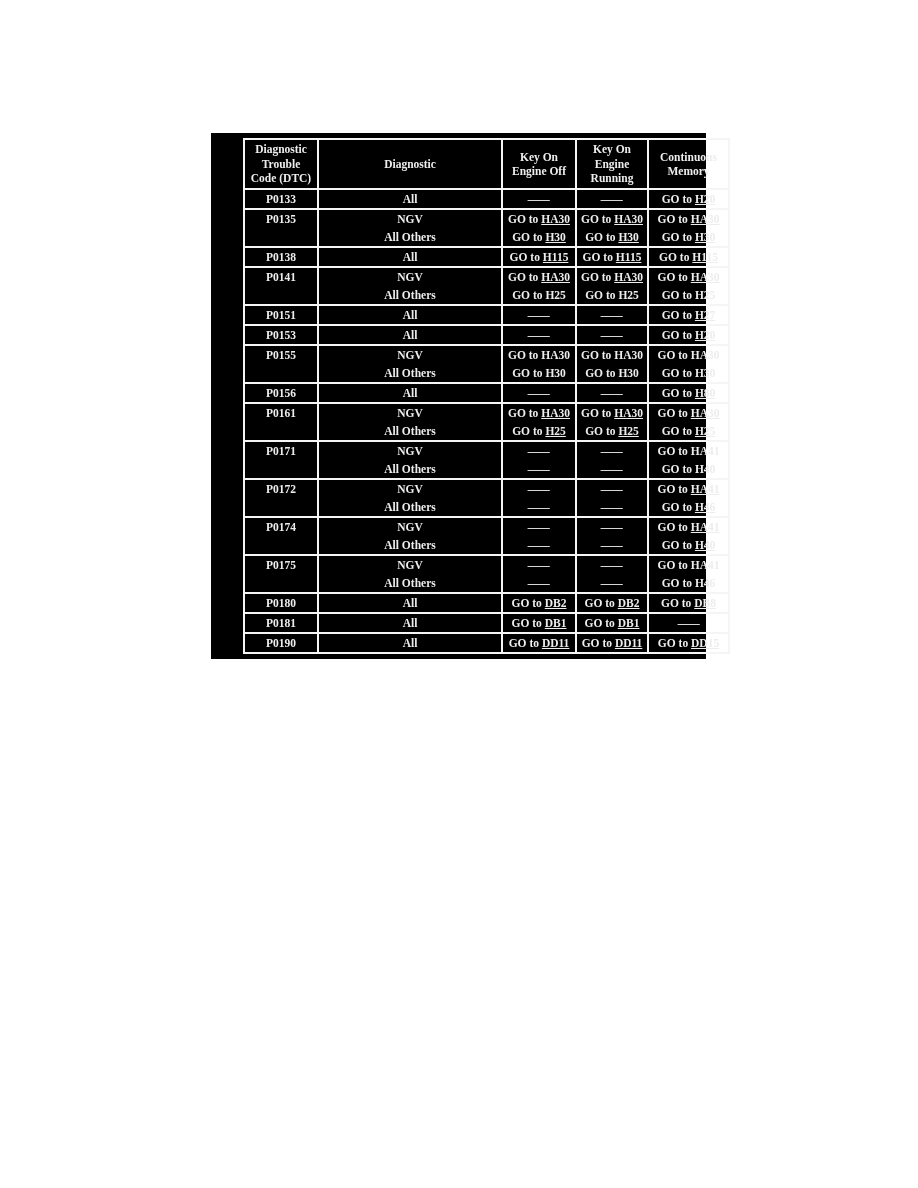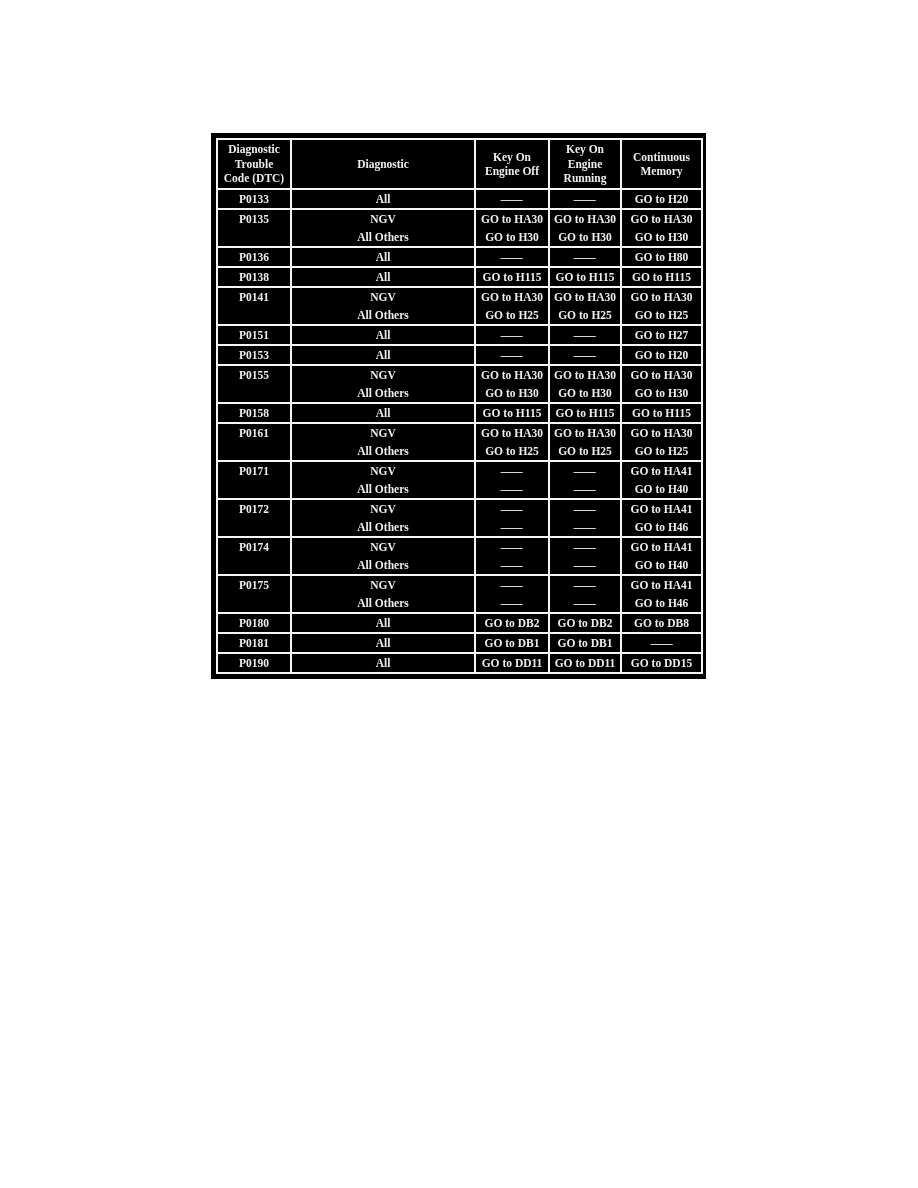--- a/index.html
+++ b/index.html
@@ -19,20 +19,21 @@
     padding:5px;
   }
   table.dtc{
     width:100%;
     border-collapse:collapse;
     table-layout:fixed;
     color:var(--text,#ededed);
     font-family:"Liberation Serif", serif;
     font-size:11.5px;
     font-weight:bold;
+    margin-left:27px;
   }
   table.dtc th, table.dtc td{
     border:2px solid var(--grid,#f5f5f5);
     text-align:center;
     padding:0 1px;
     overflow:hidden;
   }
   table.dtc thead th{
     height:48px;
     line-height:1.25;
@@ -41,21 +42,21 @@
     font-size:11.5px;
   }
   tr.single{height:19px;}
   tr.single td{vertical-align:middle;}
   tr.double td{vertical-align:top;}
   .cell-line{
     height:18px;
     line-height:18px;
     white-space:nowrap;
   }
-  .u{text-underline-offset:1px;}
+  .u{text-decoration:underline;text-underline-offset:1px;}
   .dash{
     display:inline-block;
     transform:scaleX(1.9);
     transform-origin:center;
   }
 </style>
 </head>
 <body>
 
 <div class="page">
@@ -117,37 +118,20 @@
               <div class="cell-line">GO to <span class="u">HA30</span></div>
               <div class="cell-line">GO to <span class="u">H30</span></div>
             </td>
             <td>
               <div class="cell-line">GO to <span class="u">HA30</span></div>
               <div class="cell-line">GO to <span class="u">H30</span></div>
             </td>
           </tr>
           <tr class="single">
             <td>
-              <div class="cell-line">P0136</div>
-            </td>
-            <td>
-              <div class="cell-line">All</div>
-            </td>
-            <td>
-              <div class="cell-line"><span class="dash">—</span></div>
-            </td>
-            <td>
-              <div class="cell-line"><span class="dash">—</span></div>
-            </td>
-            <td>
-              <div class="cell-line">GO to <span class="u">H80</span></div>
-            </td>
-          </tr>
-          <tr class="single">
-            <td>
               <div class="cell-line">P0138</div>
             </td>
             <td>
               <div class="cell-line">All</div>
             </td>
             <td>
               <div class="cell-line">GO to <span class="u">H115</span></div>
             </td>
             <td>
               <div class="cell-line">GO to <span class="u">H115</span></div>
@@ -227,33 +211,33 @@
               <div class="cell-line">GO to <span class="">HA30</span></div>
               <div class="cell-line">GO to <span class="">H30</span></div>
             </td>
             <td>
               <div class="cell-line">GO to <span class="">HA30</span></div>
               <div class="cell-line">GO to <span class="">H30</span></div>
             </td>
           </tr>
           <tr class="single">
             <td>
-              <div class="cell-line">P0158</div>
-            </td>
-            <td>
-              <div class="cell-line">All</div>
-            </td>
-            <td>
-              <div class="cell-line">GO to <span class="u">H115</span></div>
-            </td>
-            <td>
-              <div class="cell-line">GO to <span class="u">H115</span></div>
-            </td>
-            <td>
-              <div class="cell-line">GO to <span class="u">H115</span></div>
+              <div class="cell-line">P0156</div>
+            </td>
+            <td>
+              <div class="cell-line">All</div>
+            </td>
+            <td>
+              <div class="cell-line"><span class="dash">—</span></div>
+            </td>
+            <td>
+              <div class="cell-line"><span class="dash">—</span></div>
+            </td>
+            <td>
+              <div class="cell-line">GO to <span class="u">H80</span></div>
             </td>
           </tr>
           <tr class="double">
             <td>
               <div class="cell-line">P0161</div>
             </td>
             <td>
               <div class="cell-line">NGV</div>
               <div class="cell-line">All Others</div>
             </td>

